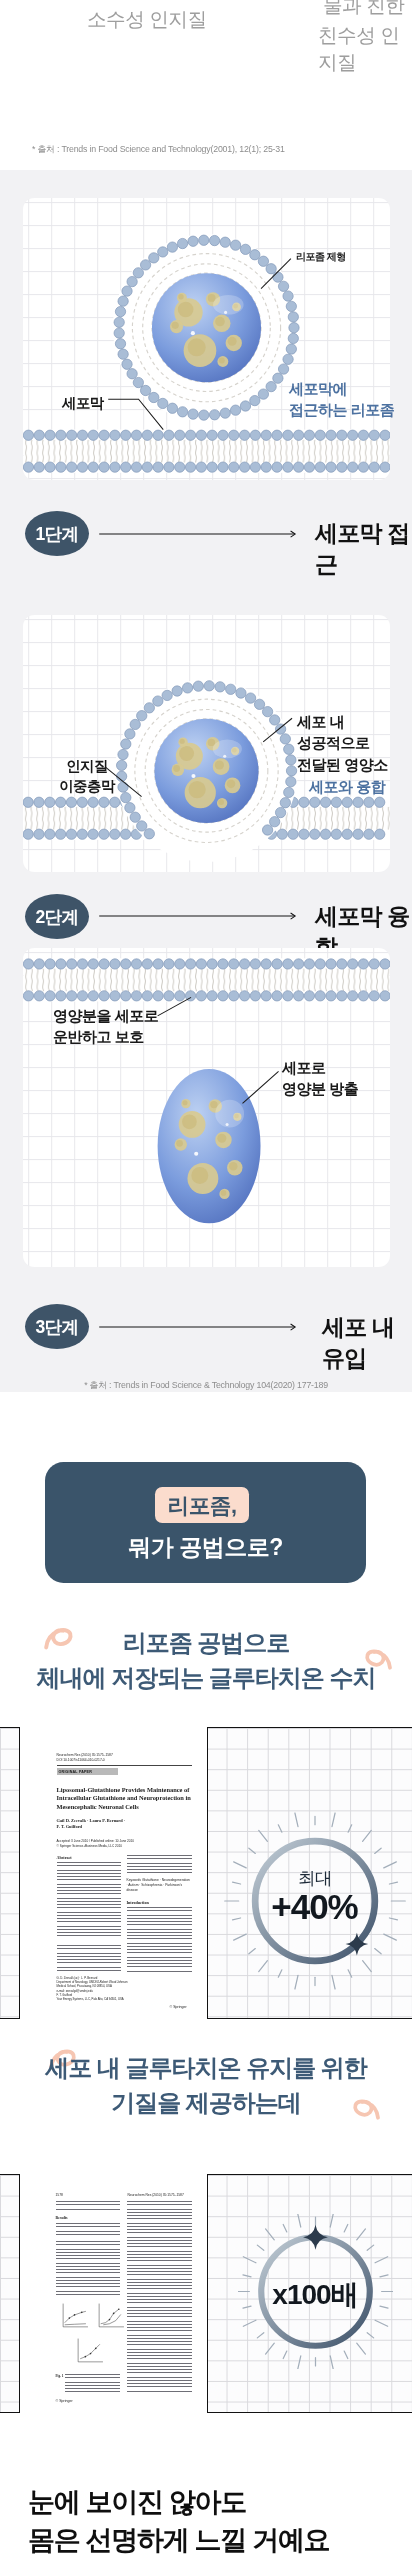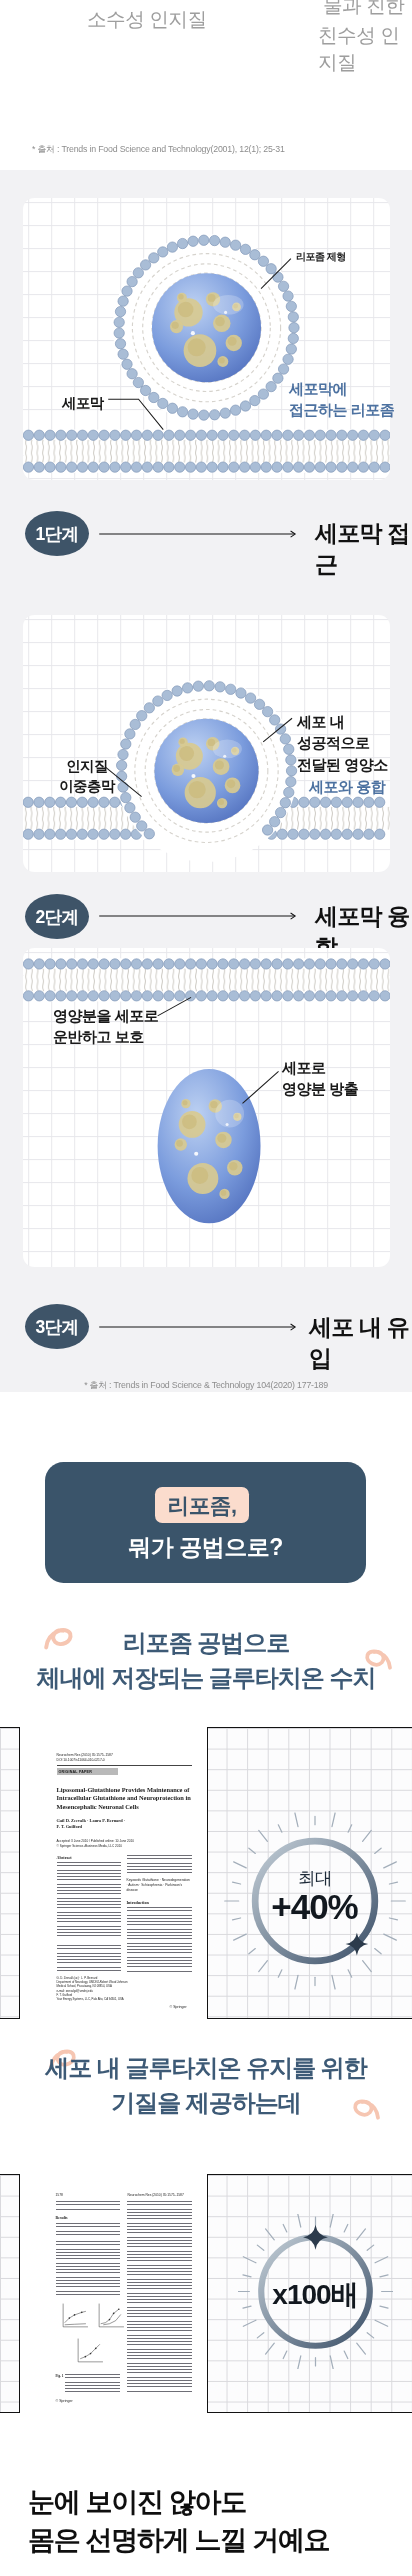--- a/index.html
+++ b/index.html
@@ -503,21 +503,21 @@
   <div class="dlabel" style="left:282px;top:1057px;">
     <span>세포로</span><br>
     <span>영양분 방출</span>
   </div>
 
   <div class="step-badge" style="left:25px;top:1304px;">3단계</div>
   <svg class="arrow" style="left:98px;top:1323px;" width="202" height="8.2" viewBox="0 0 392 16">
     <line x1="1" y1="8" x2="383" y2="8"></line>
       <path d="M375 2 L384 8 L375 14"></path>
   </svg>
-  <div class="step-title" style="left:297px;top:1312px;">세포 내 유입</div>
+  <div class="step-title" style="left:310px;top:1312px;">세포 내 유입</div>
   <div class="citation" style="left:0;top:1380px;width:412px;text-align:center;">* 출처 : Trends in Food Science &amp; Technology 104(2020) 177-189</div>
 
   <div class="qcard"></div>
   <div class="qchip">리포좀,</div>
   <div class="qline">뭐가 공법으로?</div>
 
   <svg class="abs" style="left:43px;top:1621px;" width="32" height="32" viewBox="0 0 40 40">
       <path d="M4 33 C6 12 30 6 34 16 C37 26 22 33 15 26 C9 19 16 10 25 12" stroke="#f6c6b2" stroke-width="5" fill="none" stroke-linecap="round"></path>
     </svg>
   <svg class="abs" style="left:363px;top:1643px;" width="30" height="30" viewBox="0 0 40 40">

